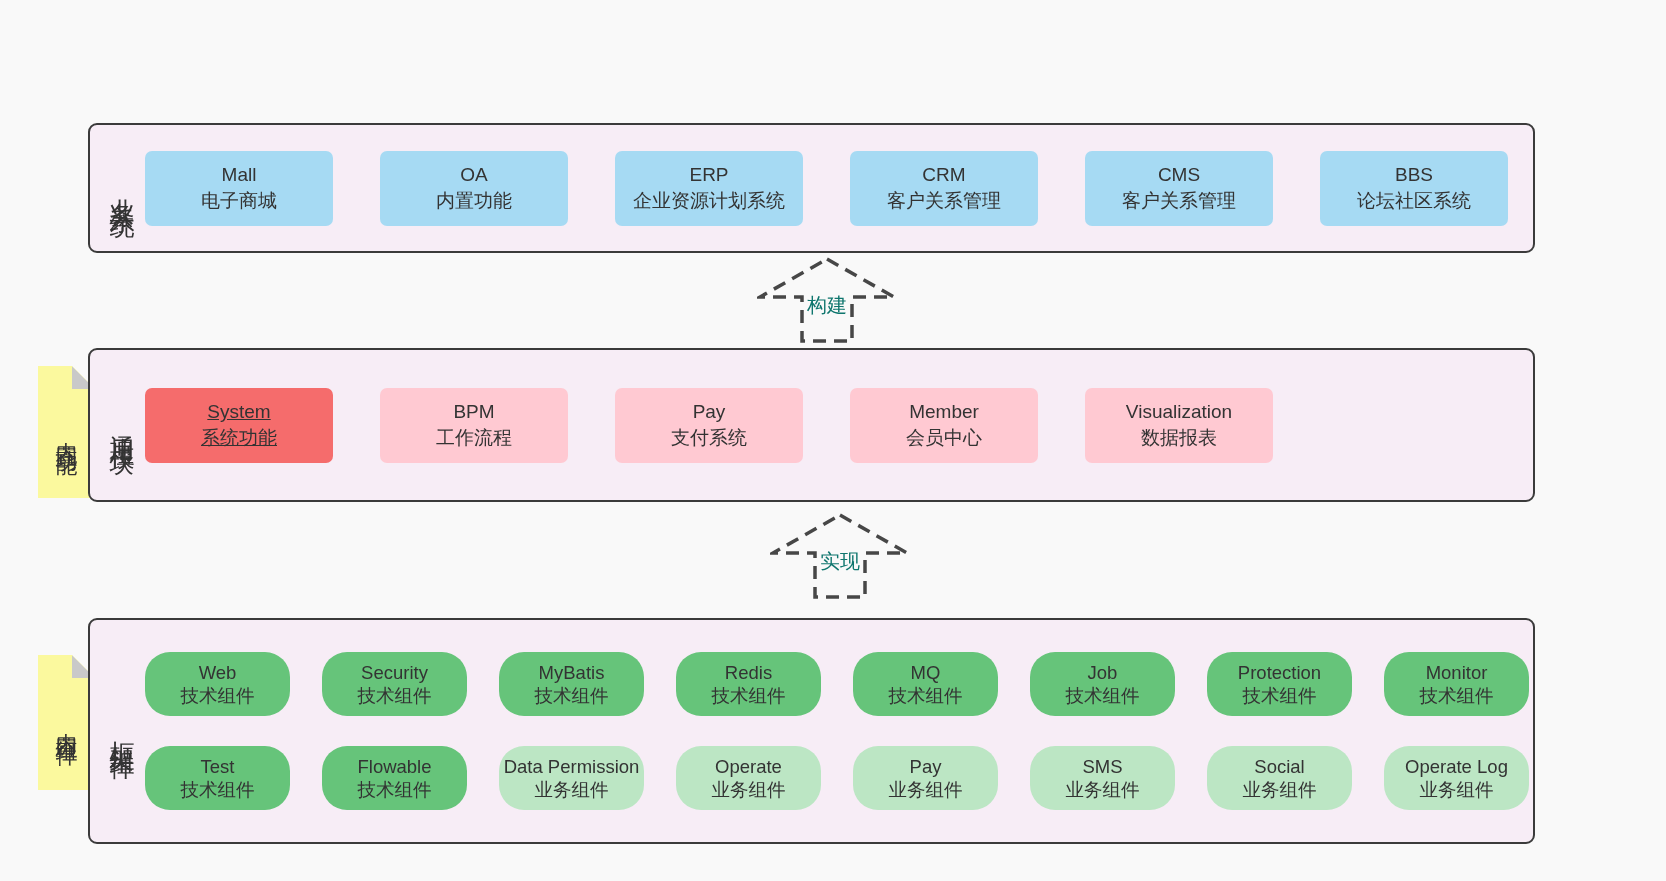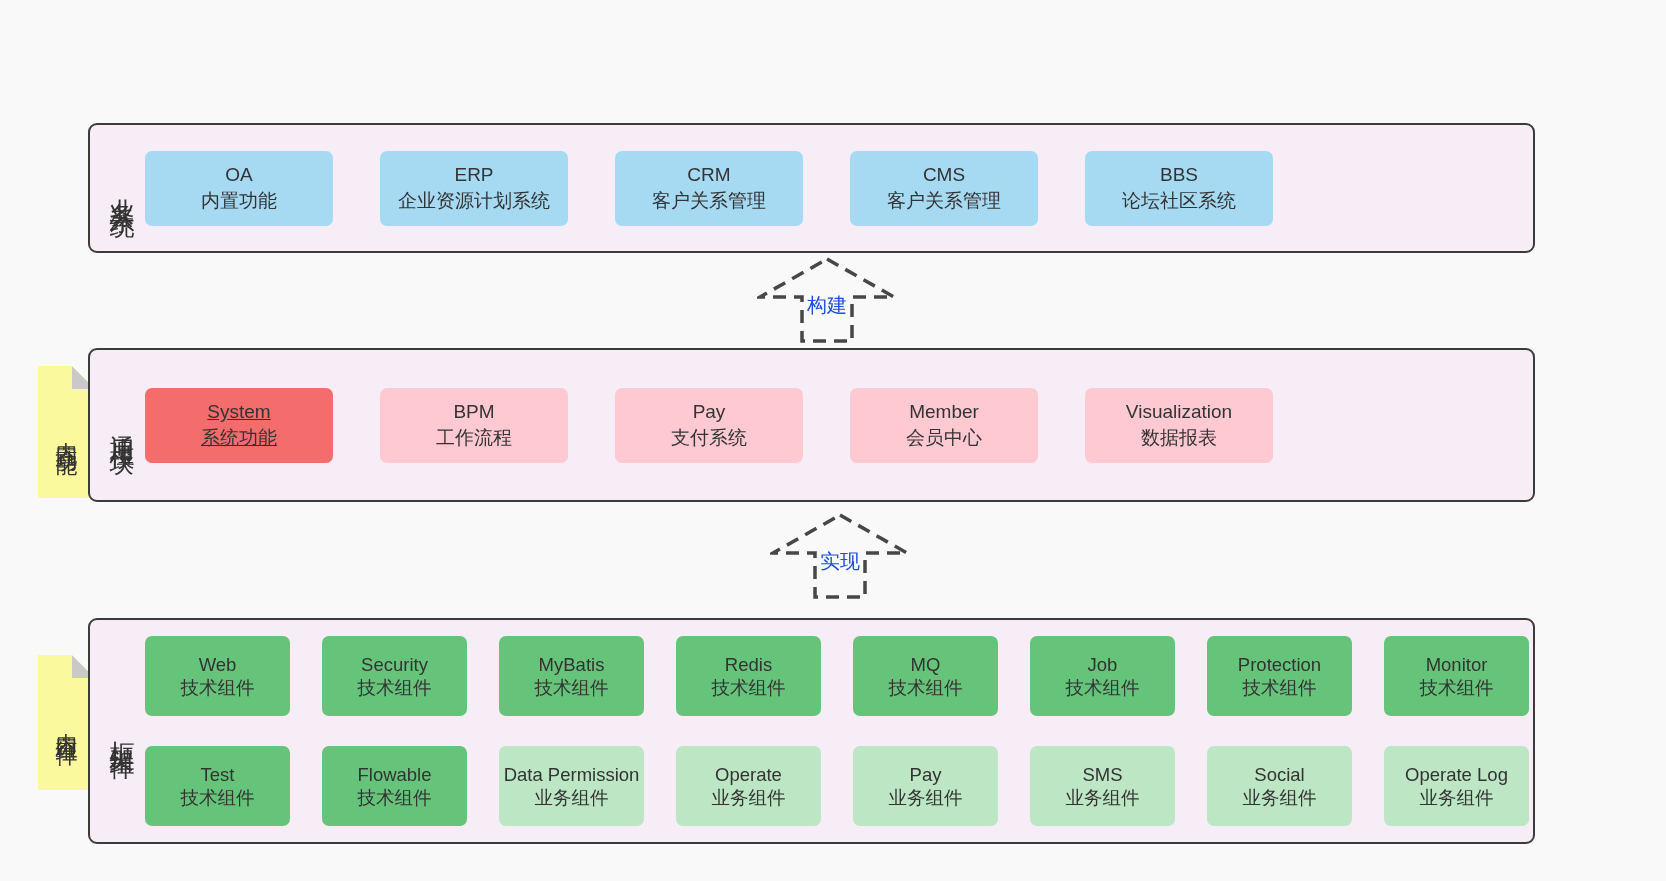--- a/index.html
+++ b/index.html
@@ -63,24 +63,25 @@
     justify-content:center;
     text-align:center;
     font-size:19px;
     line-height:1.35;
     color:#333;
     box-sizing:border-box;
     padding:2px 6px;
   }
   .band3 .box{
     width:145px;
-    height:80px;
+    height:64px;
     font-size:18.5px;
     line-height:1.26;
     padding:2px 4px;
+    border-radius:25px;
   }
   .c-blue{ background:#a6daf3; }
   .c-red{ background:#f56c6c;text-decoration:underline; }
   .c-pink{ background:#ffc9d2;text-align:center; }
   .c-green{ background:#66c47a; }
   .c-green-light{ background:#bce6c4; }
 
   
   .sticky{
     position:absolute;
@@ -121,21 +122,21 @@
   .arrow2{ left:770px; top:512px; }
   .arrow svg{ display:block; }
   .arrow-label{
     position:absolute;
     left:50%;
     top:36px;
     transform:translateX(-50%);
     background:#f9f9f9;
     padding:0 3px;
     font-size:20px;
-    color:#1d4ed8;
+    color:#0f766e;
     white-space:nowrap;
   }
 </style>
 </head>
 <body>
 
 <div class="canvas">
 
   <div class="sticky sticky1">
     <div class="fold"></div>
@@ -143,20 +144,24 @@
   </div>
 
   <div class="sticky sticky2">
     <div class="fold"></div>
     <span class="sticky-text">内置组件</span>
   </div>
 
   <section class="band band1">
     <div class="band-label">业务系统</div>
     <div class="box-row">
+      <div class="box c-blue">
+        <span>Mall</span>
+        <span>电子商城</span>
+      </div>
       <div class="box c-blue">
         <span>OA</span>
         <span>内置功能</span>
       </div>
       <div class="box c-blue">
         <span>ERP</span>
         <span>企业资源计划系统</span>
       </div>
       <div class="box c-blue">
         <span>CRM</span>

